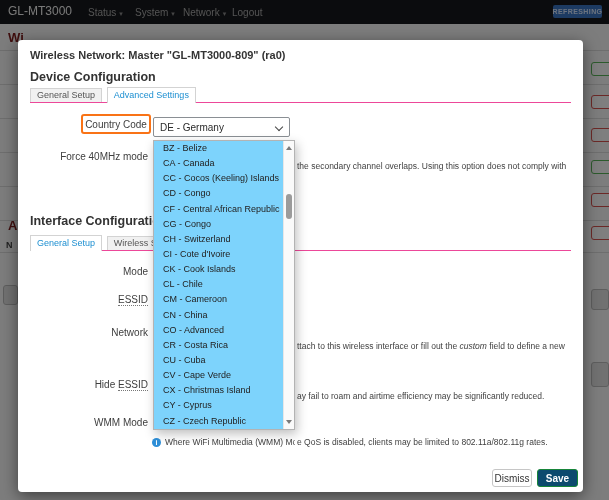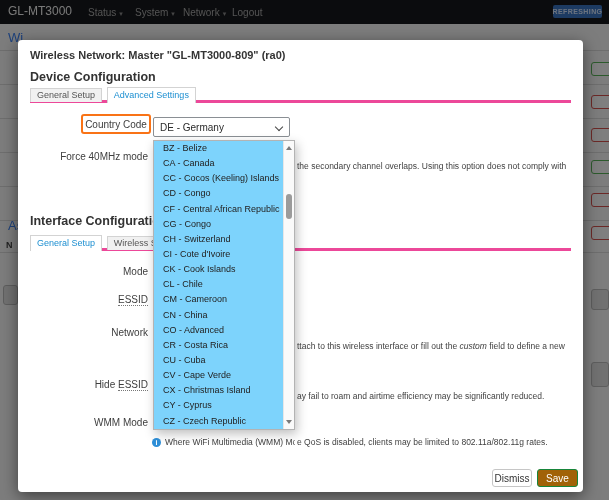--- a/index.html
+++ b/index.html
@@ -12,35 +12,35 @@
   
   .bg-nav { position:absolute; top:0; left:0; right:0; height:24px; background:#17191c; z-index:1; }
   .brand { position:absolute; left:8px; top:4px; font-size:12px; font-weight:normal; color:#f2f2f2; }
   .nav-item { position:absolute; top:7px; font-size:10px; color:#a8a8a8; white-space:nowrap; }
   .nav-caret { font-size:7px; color:#8a8a8a; margin-left:3px; }
   .badge { position:absolute; left:553px; top:5px; width:49px; height:13px; background:#3a76c4;
            border-radius:2px; color:#d8e8ff; font-size:7px; font-weight:bold; letter-spacing:.4px;
            display:flex; align-items:center; justify-content:center; }
   .bg-body { position:absolute; top:24px; left:0; right:0; bottom:0; background:#fbfbfb; z-index:1; }
   .sep { position:absolute; left:0; right:0; height:1px; background:#dcdcdc; }
-  .bg-h2 { position:absolute; left:8px; font-size:13px; font-weight:normal; color:#3b82f6; white-space:nowrap; }
+  .bg-h2 { position:absolute; left:8px; font-size:13px; font-weight:bold; color:#7f1d1d; white-space:nowrap; }
   .bg-th { position:absolute; left:6px; font-size:9px; font-weight:bold; color:#444; }
   .ebtn { position:absolute; left:591px; width:30px; height:14px; background:#fff; border-radius:3px; }
   .ebtn.green { border:1px solid #5bb75b; }
   .ebtn.red { border:1px solid #d9534f; }
   .gbox { position:absolute; background:#e3e3e3; border:1px solid #bdbdbd; border-radius:3px; }
   .bg-foot { position:absolute; left:0; right:0; top:492px; height:8px; background:#3e4043; }
   
   .overlay { position:absolute; inset:0; background:rgba(0,0,0,0.5); z-index:50; }
   
   .modal { position:absolute; left:18px; top:40px; width:565px; height:452px; background:#fff;
            border-radius:4px; box-shadow:0 4px 16px rgba(0,0,0,.5); z-index:100; font-size:10px; color:#3e3e3e; }
   .m-title { position:absolute; left:12px; top:9px; font-size:11px; font-weight:bold; color:#343434; white-space:nowrap; }
   .m-h3 { position:absolute; left:12px; font-size:12.5px; font-weight:bold; color:#333; white-space:nowrap; }
-  .tabbar { position:absolute; left:12px; width:541px; height:17px; border-bottom:3px solid #ec4899; }
+  .tabbar { position:absolute; left:12px; width:541px; height:17px; border-bottom:1px solid #ec4899; }
   .tab { position:relative; display:inline-block; height:14px; line-height:13px; margin-top:2px;
          padding:0 6px; font-size:9px; color:#555; background:#f1f1f1;
          border:1px solid #d3d3d3; border-bottom:none; margin-right:2px; vertical-align:bottom; white-space:nowrap; cursor:default; }
   .tab.active { background:#fff; color:#1d8fd1; height:16px; line-height:15px; margin-top:0; margin-bottom:-1px; }
   .redbox { position:absolute; left:63px; top:74px; width:70px; height:20px; border:2px solid #f97316;
             border-radius:3px; display:flex; align-items:center; justify-content:center;
             font-size:10px; color:#3e3e3e; white-space:nowrap; }
   .select { position:absolute; left:135px; top:77px; width:137px; height:20px; border:1px solid #8a8f94;
             border-radius:2px; background:#fff; font-size:10px; color:#2b2b2b;
             display:flex; align-items:center; padding-left:6px; }
@@ -67,21 +67,21 @@
   .dd-sb { position:absolute; top:0; right:0; width:11px; height:100%; background:#fafafa; border-left:1px solid #e7e7e7; }
   .tri-up { position:absolute; top:5px; left:2px; width:0; height:0;
             border-left:3px solid transparent; border-right:3px solid transparent; border-bottom:4px solid #7a7a7a; }
   .tri-dn { position:absolute; bottom:5px; left:2px; width:0; height:0;
             border-left:3px solid transparent; border-right:3px solid transparent; border-top:4px solid #7a7a7a; }
   .sb-thumb { position:absolute; top:53px; left:2px; width:6px; height:25px; background:#9b9b9b; border-radius:3px; }
   
   .btn { position:absolute; top:429px; height:18px; border-radius:3px; font-size:10px;
          display:flex; align-items:center; justify-content:center; cursor:default; }
   .btn-dismiss { left:474px; width:40px; background:#fff; border:1px solid #c6c6c6; color:#333; }
-  .btn-save { left:519px; width:41px; background:#a16207; border:1px solid #17853a; color:#fff; font-weight:normal; }
+  .btn-save { left:519px; width:41px; background:#0c4a6e; border:1px solid #17853a; color:#fff; font-weight:bold; }
 </style>
 </head>
 <body>
 
 <div id="screen">
 
   <div class="bg-body">
     <div class="sep" style="top:26px"></div>
     <div class="bg-h2" style="top:6px">Wi</div>
     <div class="sep" style="top:60px"></div>

